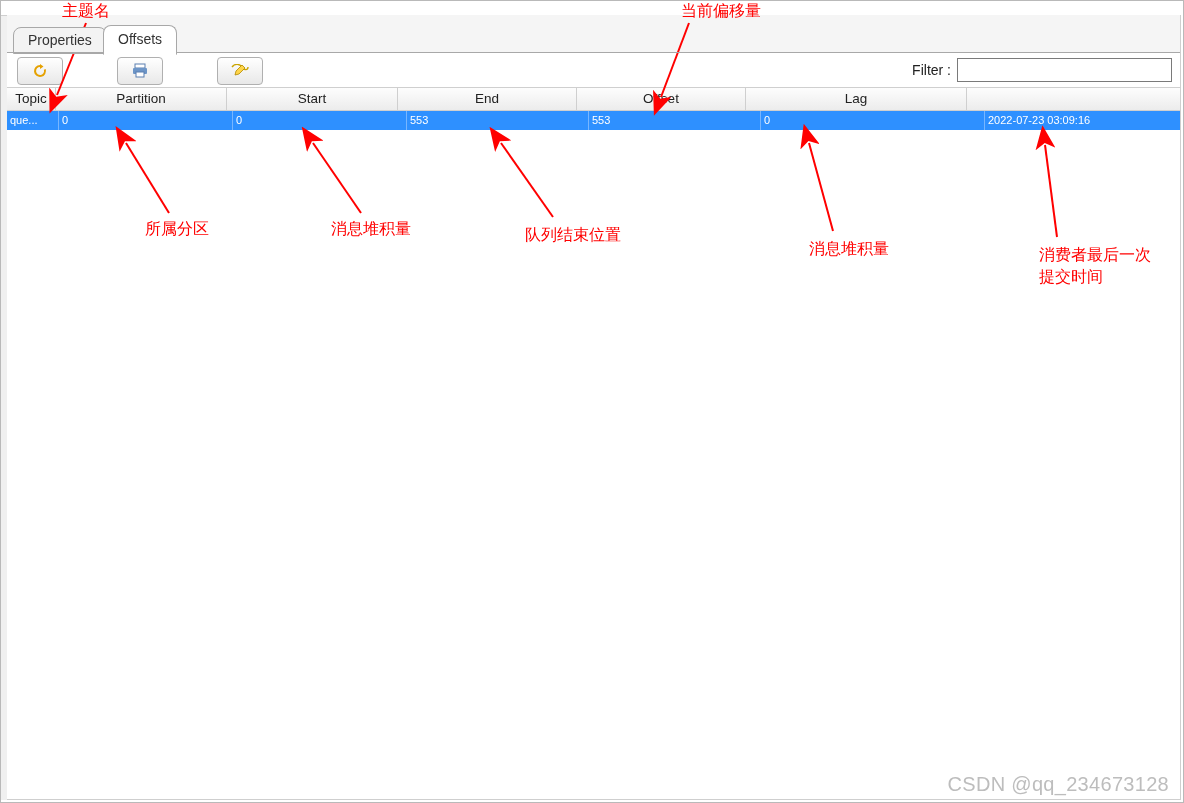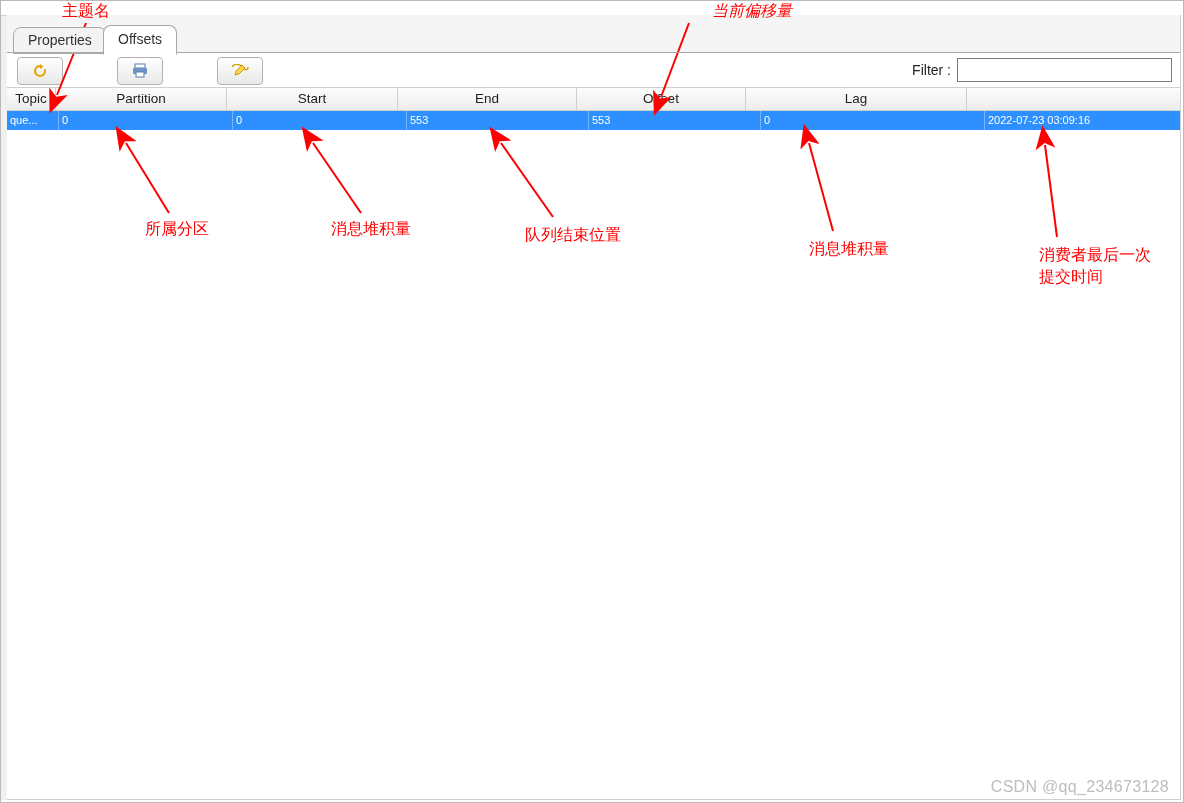--- a/index.html
+++ b/index.html
@@ -186,21 +186,21 @@
   svg.arrow {
     position: absolute;
     pointer-events: none;
     overflow: visible;
   }
   .watermark {
     position: absolute;
     right: 14px;
     bottom: 6px;
     color: #bdbdbd;
-    font-size: 16px;
+    font-size: 20px;
     font-family: Arial, sans-serif;
     letter-spacing: 0.3px;
     pointer-events: none;
   }
 </style>
 </head>
 <body>
 
 <div class="window">
   <div class="gutter-left"></div>
@@ -280,21 +280,21 @@
     <line x1="360" y1="212" x2="312" y2="142" stroke="#ff0000" stroke-width="2" marker-end="url(#ah)"></line>
 
     <line x1="552" y1="216" x2="500" y2="142" stroke="#ff0000" stroke-width="2" marker-end="url(#ah)"></line>
 
     <line x1="832" y1="230" x2="808" y2="142" stroke="#ff0000" stroke-width="2" marker-end="url(#ah)"></line>
 
     <line x1="1056" y1="236" x2="1044" y2="144" stroke="#ff0000" stroke-width="2" marker-end="url(#ah)"></line>
   </svg>
 
   <div class="annot" style="left:61px; top:0px;">主题名</div>
-  <div class="annot" style="left:711px; top:0px;font-style:italic;">当前偏移量</div>
+  <div class="annot" style="left:680px; top:0px;">当前偏移量</div>
   <div class="annot" style="left:144px; top:218px;">所属分区</div>
   <div class="annot" style="left:330px; top:218px;">消息堆积量</div>
   <div class="annot" style="left:524px; top:224px;">队列结束位置</div>
   <div class="annot" style="left:808px; top:238px;">消息堆积量</div>
   <div class="annot" style="left:1038px; top:244px;">消费者最后一次</div>
   <div class="annot" style="left:1038px; top:266px;">提交时间</div>
 
   <div class="watermark">CSDN @qq_234673128</div>
 </div>
 

